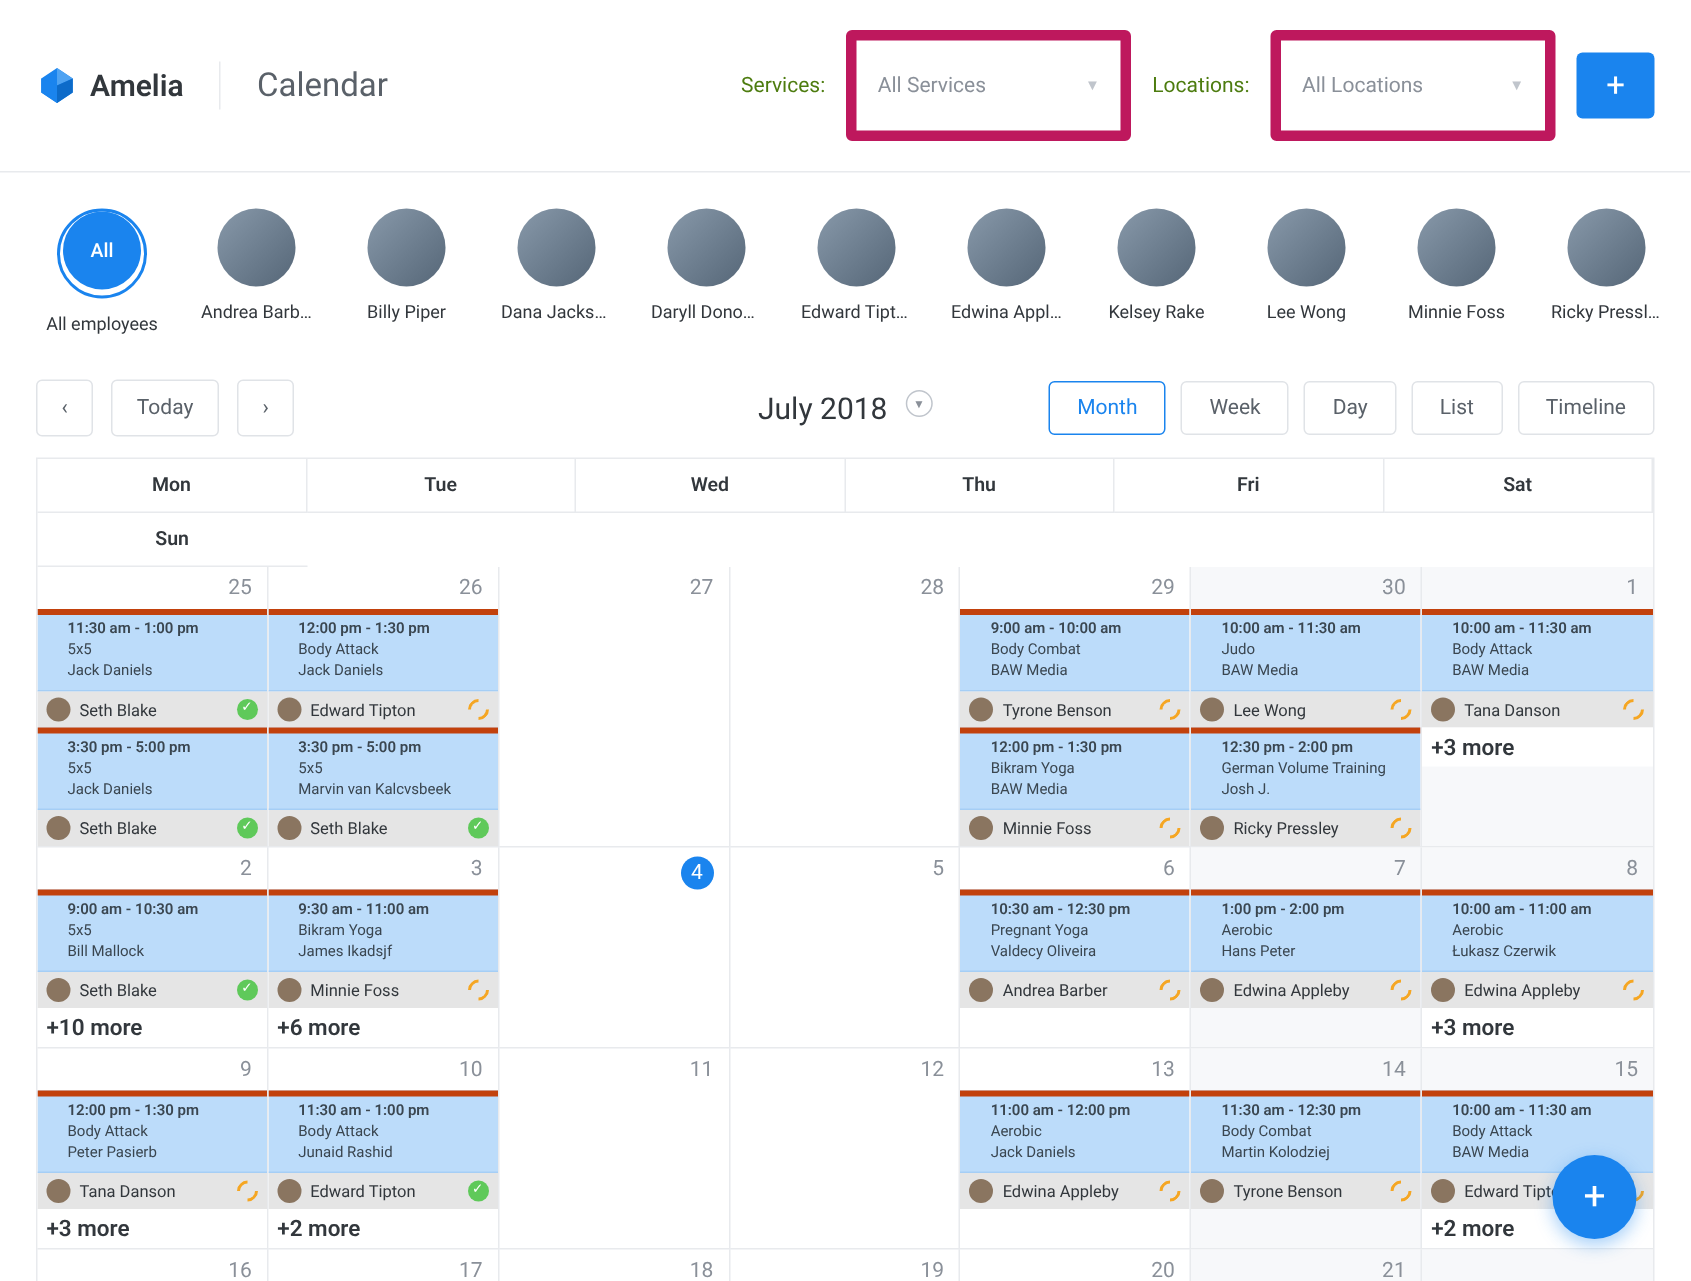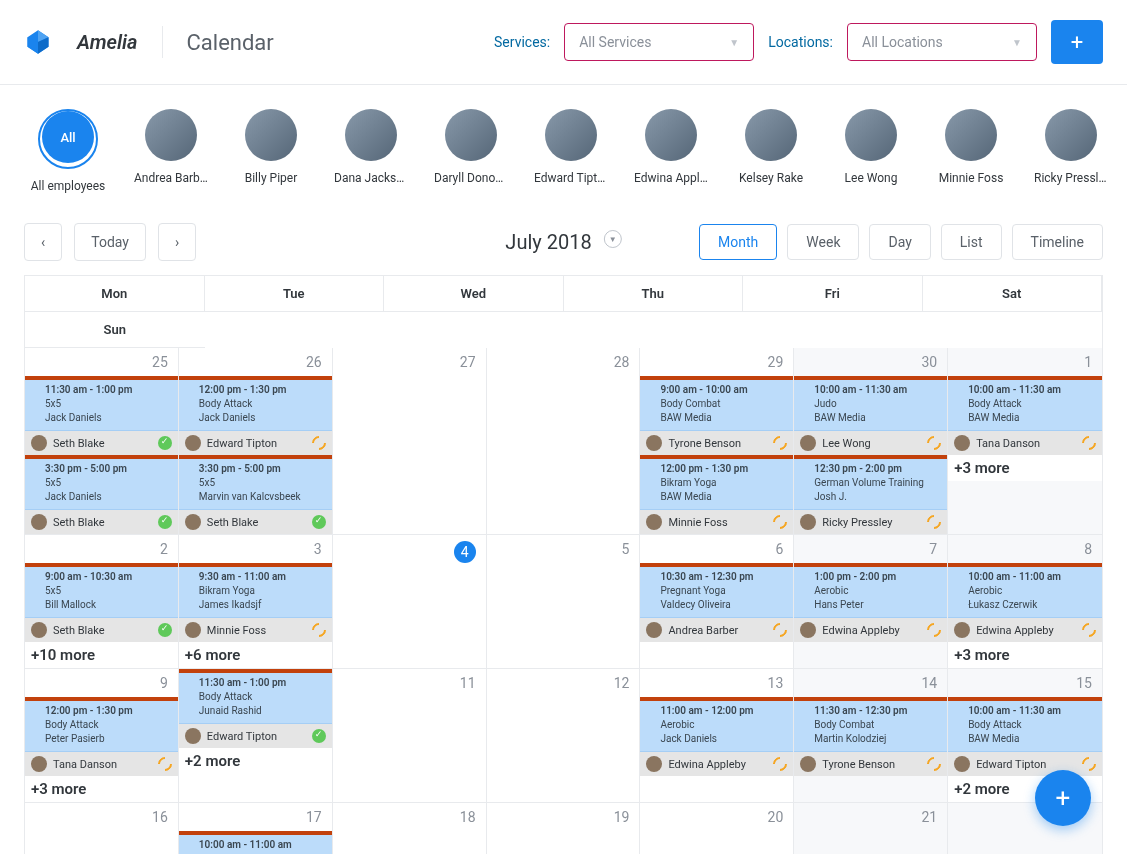--- a/index.html
+++ b/index.html
@@ -1,25 +1,25 @@
 <!DOCTYPE html>
 <html><head>
 <meta charset="utf-8">
 <style>
 * { box-sizing: border-box; margin: 0; padding: 0; }
 body { font-family: -apple-system, BlinkMacSystemFont, "Segoe UI", Roboto, sans-serif; background: #fff; color: #32373c; width: 1127px; }
 .header { display: flex; align-items: center; padding: 20px 24px; border-bottom: 1px solid #e8eaed; }
-.logo { display: flex; align-items: center; gap: 25px; font-style: italic; }
+.logo { display: flex; align-items: center; gap: 8px; }
 .logo-icon { width: 28px; height: 28px; }
 .logo-text { font-size: 20px; font-weight: 600; color: #32373c; }
 .divider-v { width: 1px; height: 32px; background: #e8eaed; margin: 0 24px; }
 .title { font-size: 22px; font-weight: 400; color: #5a6169; }
 .header-right { margin-left: auto; display: flex; align-items: center; gap: 14px; }
-.lbl { font-size: 14px; color: #0369a1; }
-.select { display: flex; align-items: center; justify-content: space-between; border: 1px solid #be185d; border-radius: 4px; padding: 10px 14px; font-size: 14px; color: #8a9099; min-width: 190px; background: #fff; cursor: pointer; }
+.lbl { font-size: 14px; color: #4d7c0f; }
+.select { display: flex; align-items: center; justify-content: space-between; border: 7px solid #be185d; border-radius: 4px; padding: 22px 14px; font-size: 14px; color: #8a9099; min-width: 190px; background: #fff; cursor: pointer; }
 .chev { font-size: 10px; color: #c0c5cc; }
 .add-btn { width: 52px; height: 44px; background: #1a84ee; border-radius: 4px; display: flex; align-items: center; justify-content: center; color: #fff; font-size: 22px; cursor: pointer; }
 
 .employees { display: flex; gap: 26px; padding: 24px 28px 16px; overflow: hidden; }
 .emp { display: flex; flex-direction: column; align-items: center; gap: 10px; cursor: pointer; flex-shrink: 0; width: 74px; }
 .emp.wide { width: 80px; }
 .avatar { width: 52px; height: 52px; border-radius: 50%; background: #c8d0d8; display: flex; align-items: center; justify-content: center; overflow: hidden; }
 .avatar.all { background: #1a84ee; color: #fff; font-size: 13px; font-weight: 500; position: relative; }
 .avatar-ring { width: 60px; height: 60px; border: 2px solid #1a84ee; border-radius: 50%; display: flex; align-items: flex-start; justify-content: center; }
 .emp-name { font-size: 12px; color: #32373c; text-align: center; white-space: nowrap; overflow: hidden; text-overflow: ellipsis; width: 100%; }
@@ -367,20 +367,21 @@
           <div class="l">Peter Pasierb</div>
         </div>
         <div class="assignee">
           <span class="mini-av"></span>
           <span>Tana Danson</span>
           <span class="status-ic rec"></span>
         </div>
         <div class="more">+3 more</div>
       </div>
       <div class="cell">
+        <div class="dnum"><span>10</span></div>
         <div class="ev">
           <div class="t">11:30 am - 1:00 pm</div>
           <div class="l">Body Attack</div>
           <div class="l">Junaid Rashid</div>
         </div>
         <div class="assignee">
           <span class="mini-av"></span>
           <span>Edward Tipton</span>
           <span class="status-ic chk"></span>
         </div>

